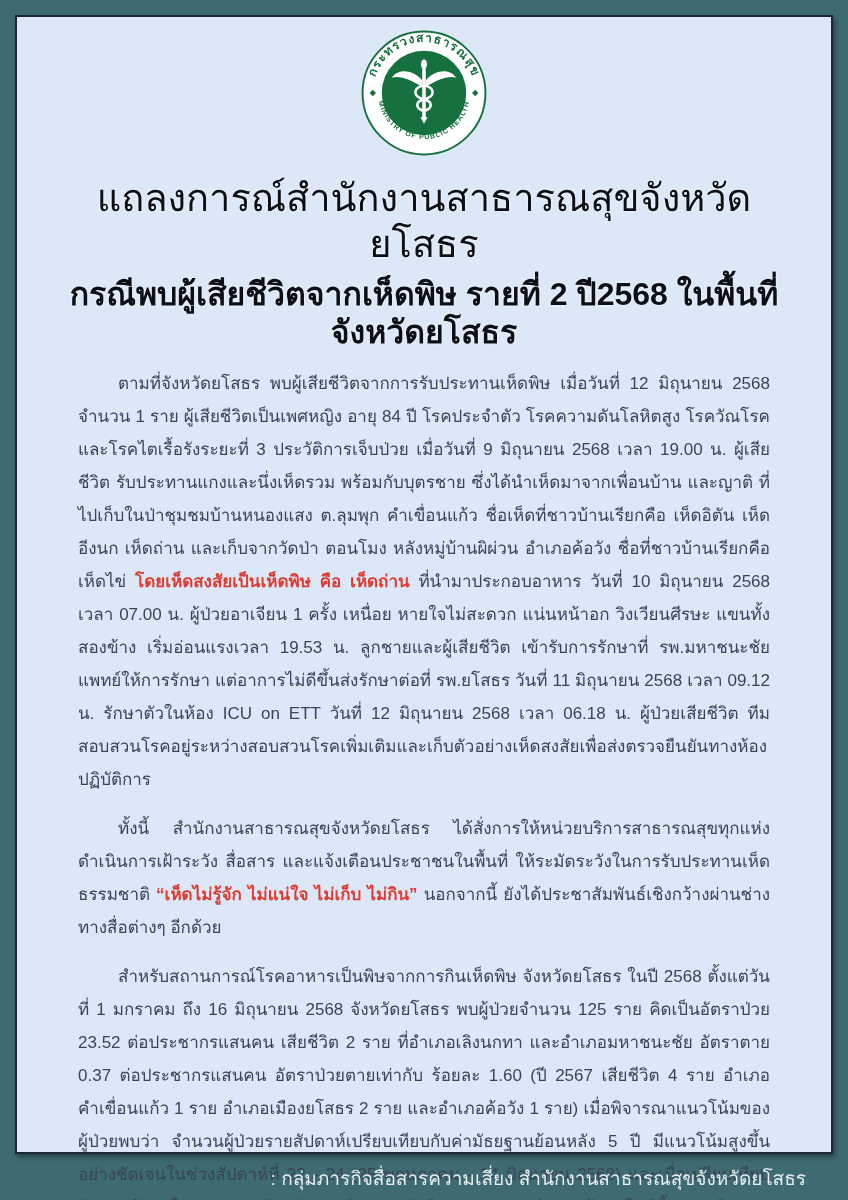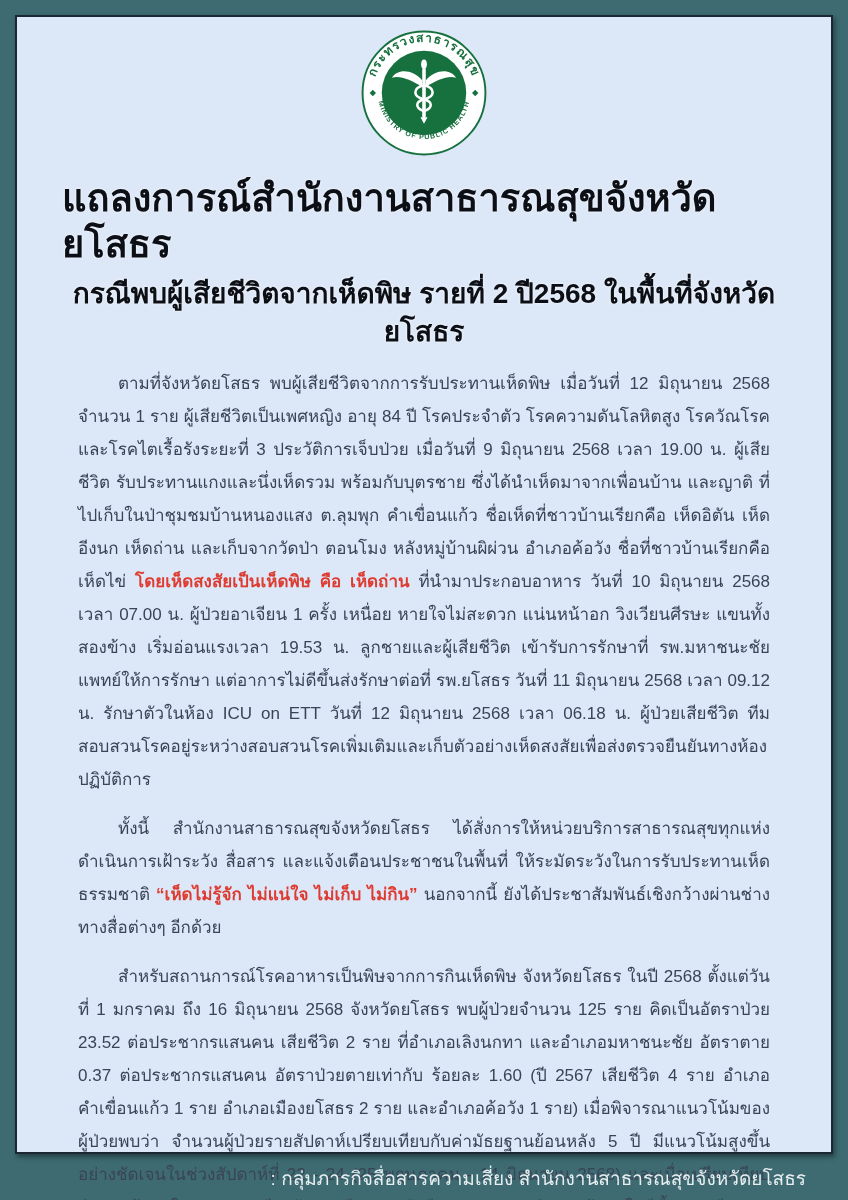--- a/index.html
+++ b/index.html
@@ -12,27 +12,27 @@
   .paper{
     position:absolute;left:15px;top:15px;width:818px;height:1139px;
     box-sizing:border-box;
     background:#DCE7F7;
     border:2px solid #1D2733;
     box-shadow:2px 3px 5px rgba(0,0,0,.4);
     padding:0 45px;
   }
   .logo-wrap{text-align:center;margin:12px 0 0;}
   .title{
-    margin:14px 0 0;
-    font-size:38px;line-height:46px;font-weight:bold;color:#0C0F15;
+    margin:14px 0 0;text-align:center;
+    font-size:38px;line-height:46px;font-weight:normal;color:#0C0F15;
     text-shadow:0 0 3px rgba(255,255,255,.9);
   }
   .subtitle{
     margin:8px 0 0;text-align:center;
-    font-size:28px;line-height:38px;font-weight:bold;color:#0C0F15;
+    font-size:32px;line-height:38px;font-weight:bold;color:#0C0F15;
     text-shadow:0 0 3px rgba(255,255,255,.9);
   }
   .body-text{
     margin-top:16px;
     font-size:17px;line-height:33px;color:#3A4457;
     text-align:justify;
   }
   .para{margin:16px;text-indent:40px;}
   .red{color:#DE3B31;font-weight:bold;}
   .footer{

